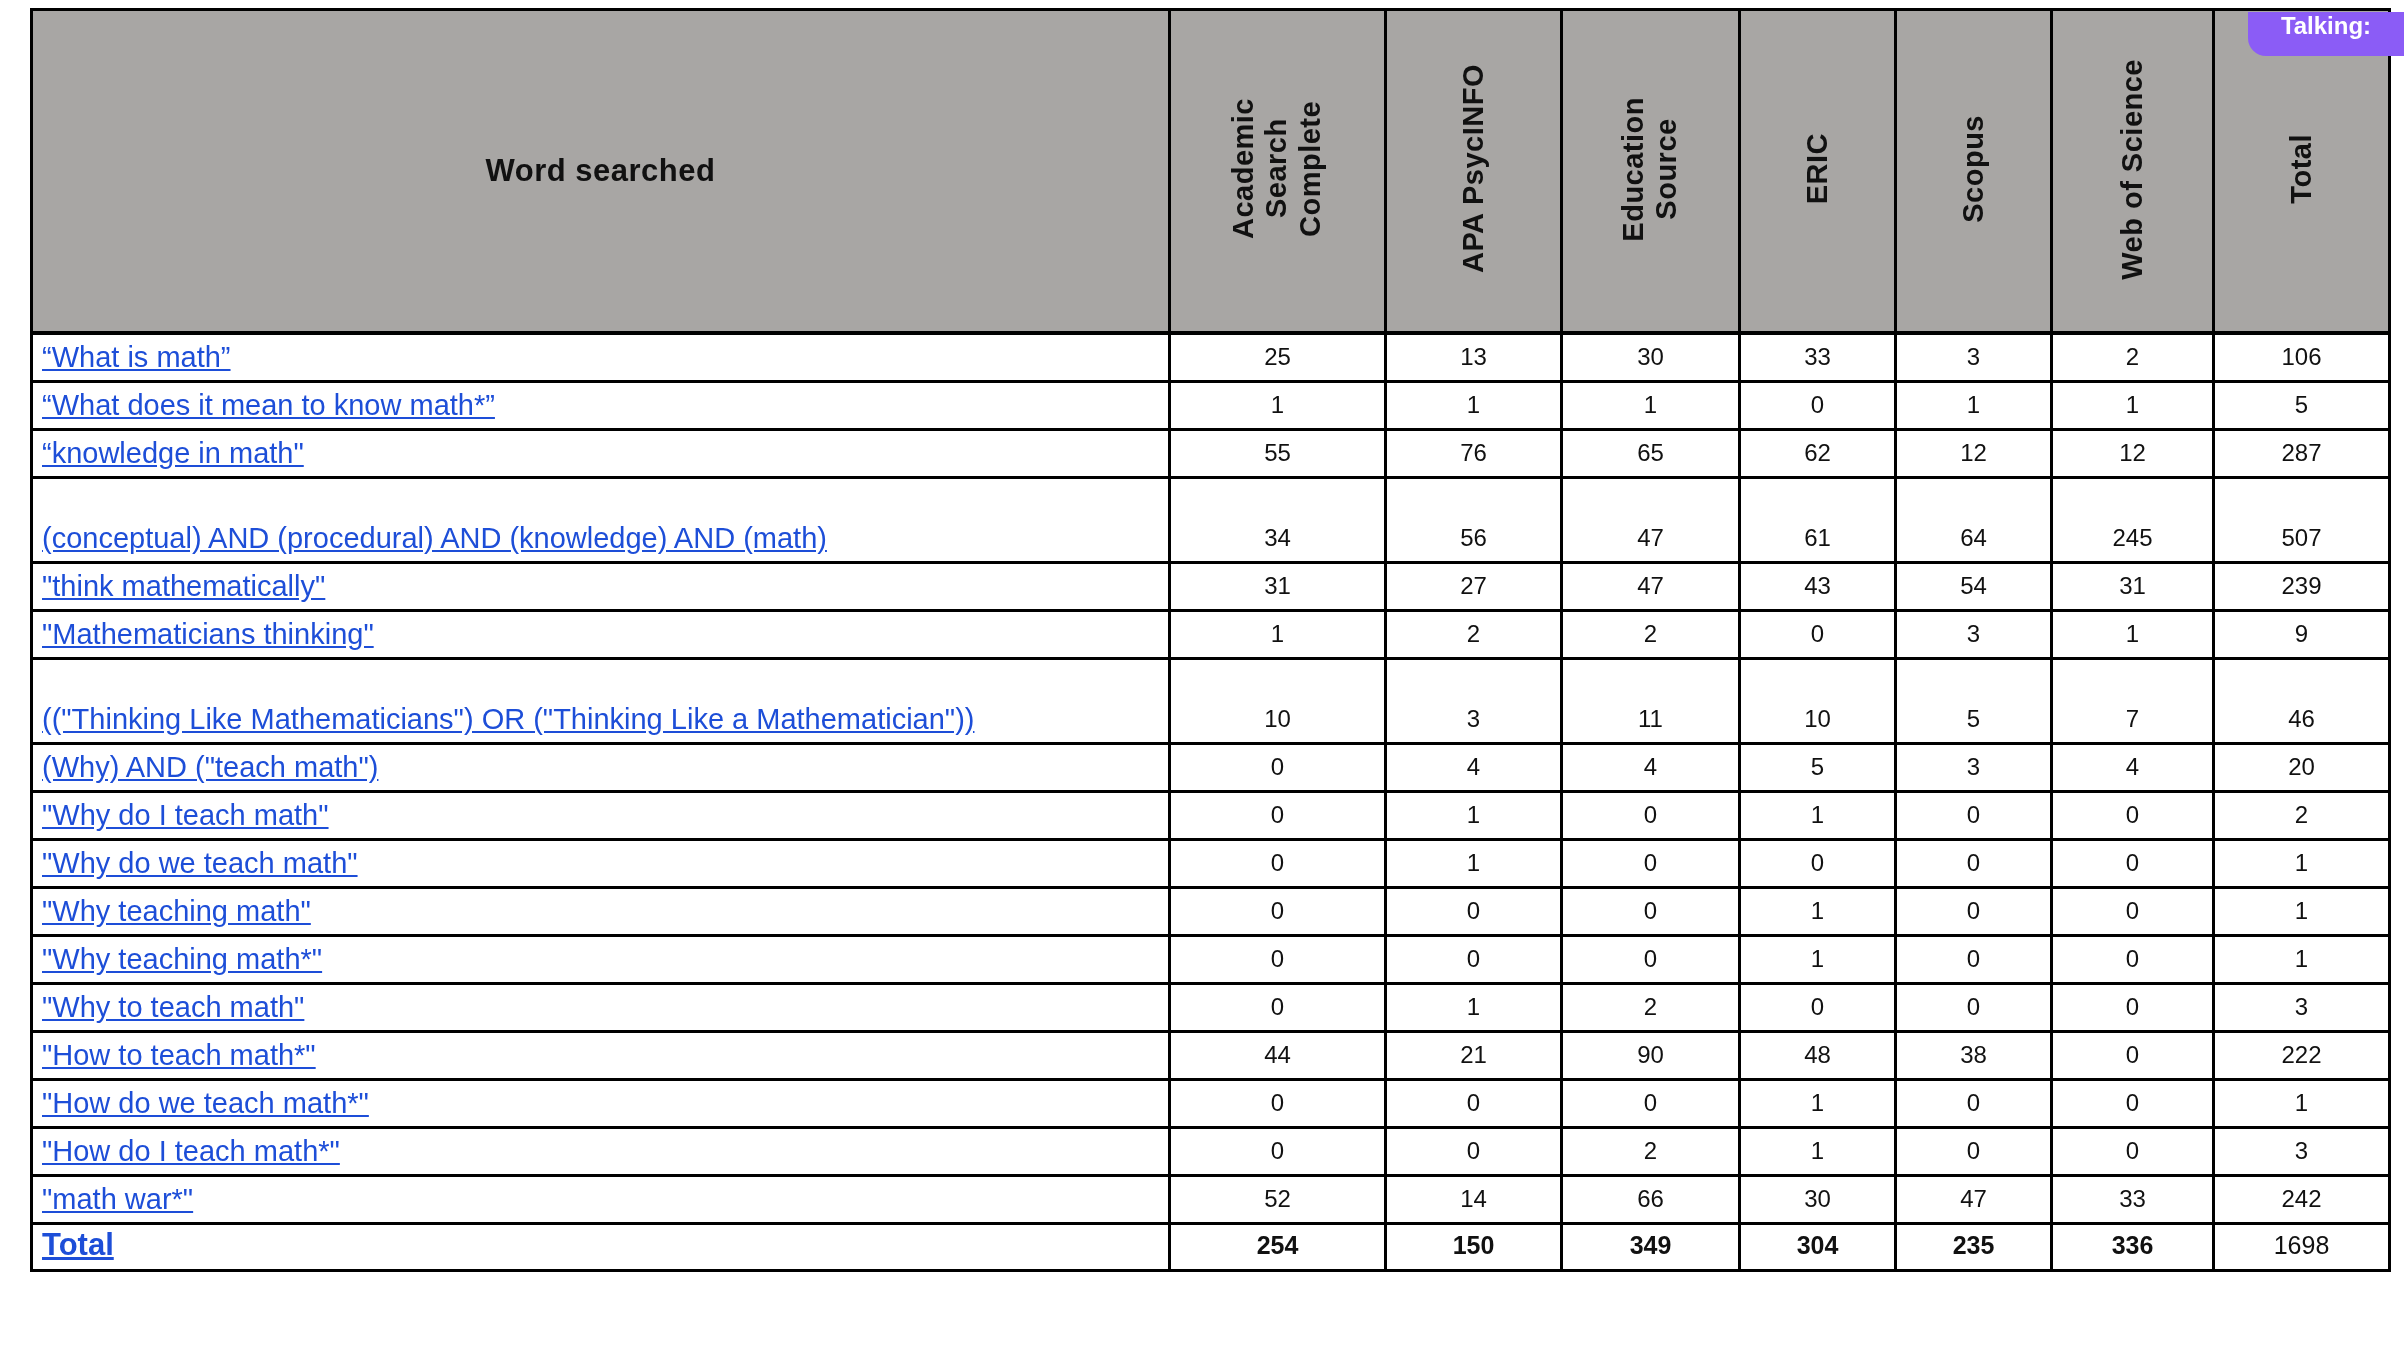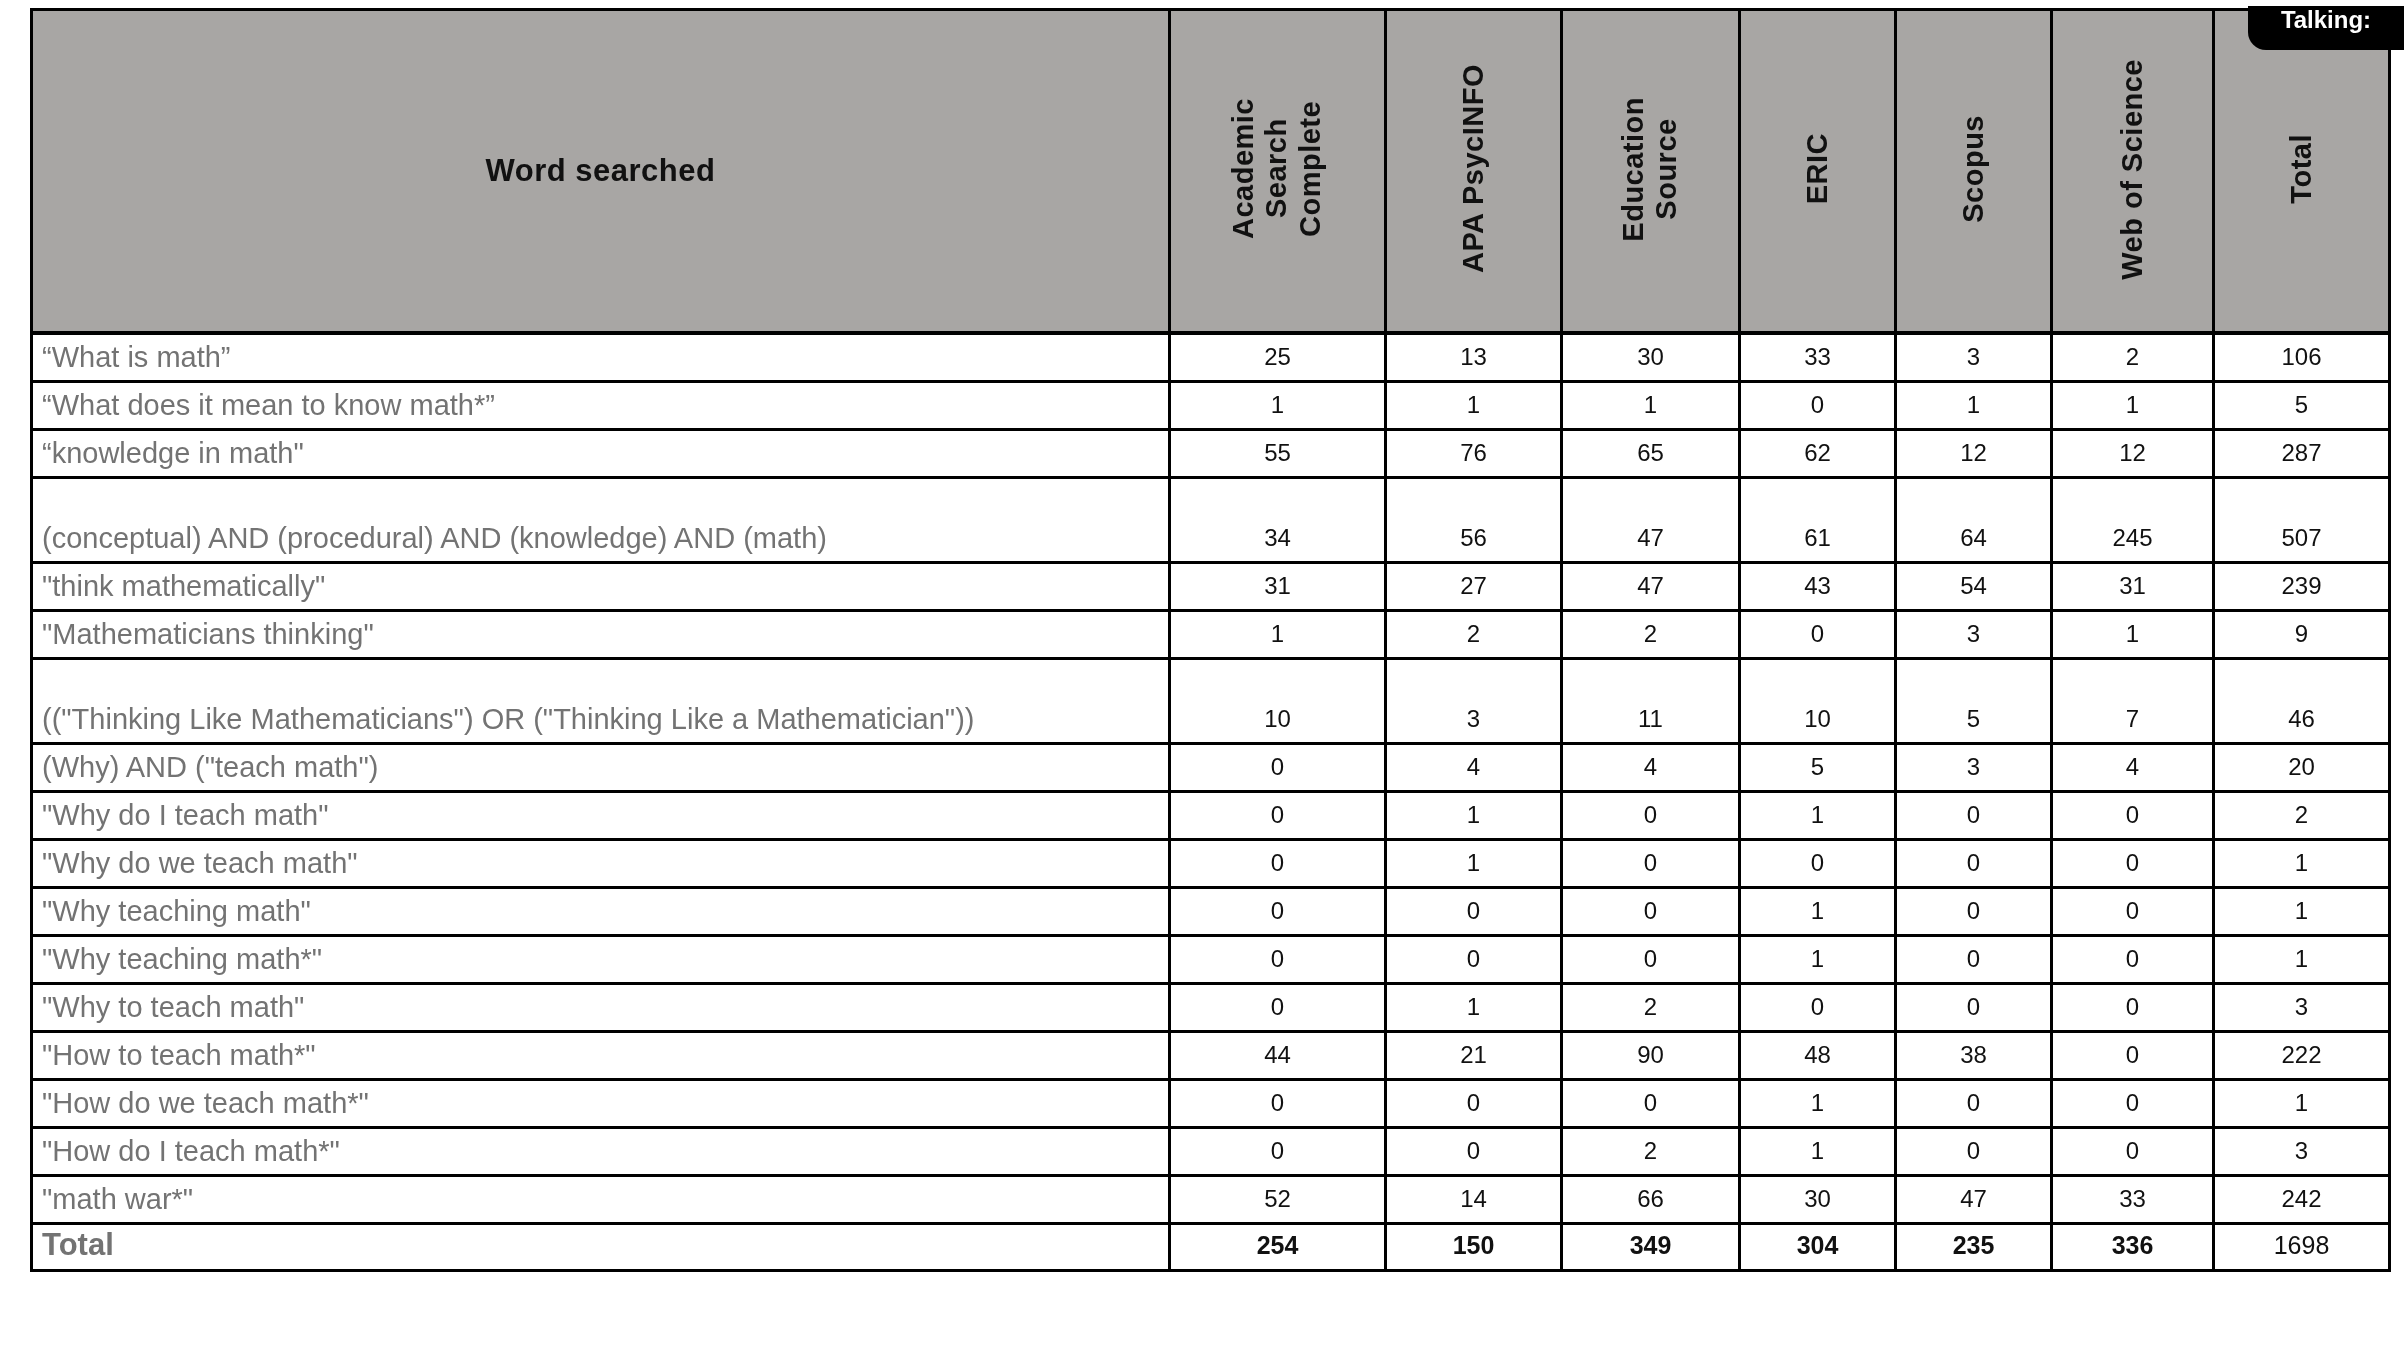--- a/index.html
+++ b/index.html
@@ -52,43 +52,44 @@
     letter-spacing: 0.5px;
   }
   .search-table tbody tr { height: 48px; }
   .search-table tbody tr.tall { height: 85px; }
   .search-table tbody tr.total-row { height: 47px; }
   .search-table td.label {
     vertical-align: bottom;
     padding: 0 4px 7px 9px;
     font-size: 29px;
     line-height: 1.05;
-    color: #737373;
+    color: #1d4ed8;
     white-space: nowrap;
+    text-decoration: underline;
   }
   .search-table td.num {
     vertical-align: bottom;
     text-align: center;
     padding-bottom: 9px;
     font-size: 24px;
     color: #111;
   }
   .total-row td.label {
     font-weight: bold;
     font-size: 31px;
   }
   .total-row td.num { font-weight: bold; font-size: 25px; margin-left: 35px; }
   .total-row td.num.grand { font-weight: normal; text-align: center; }
   .talking-overlay {
     position: absolute;
-    top: 6px;
+    top: 12px;
     right: 0;
     width: 156px;
     height: 44px;
-    background: #000000;
+    background: #8b5cf6;
     border-radius: 0 0 0 18px;
     display: flex;
     justify-content: center;
     align-items: flex-start;
     padding-top: 1px;
     box-sizing: border-box;
     z-index: 10;
   }
   .talking-overlay .talking-text {
     color: #ffffff;

